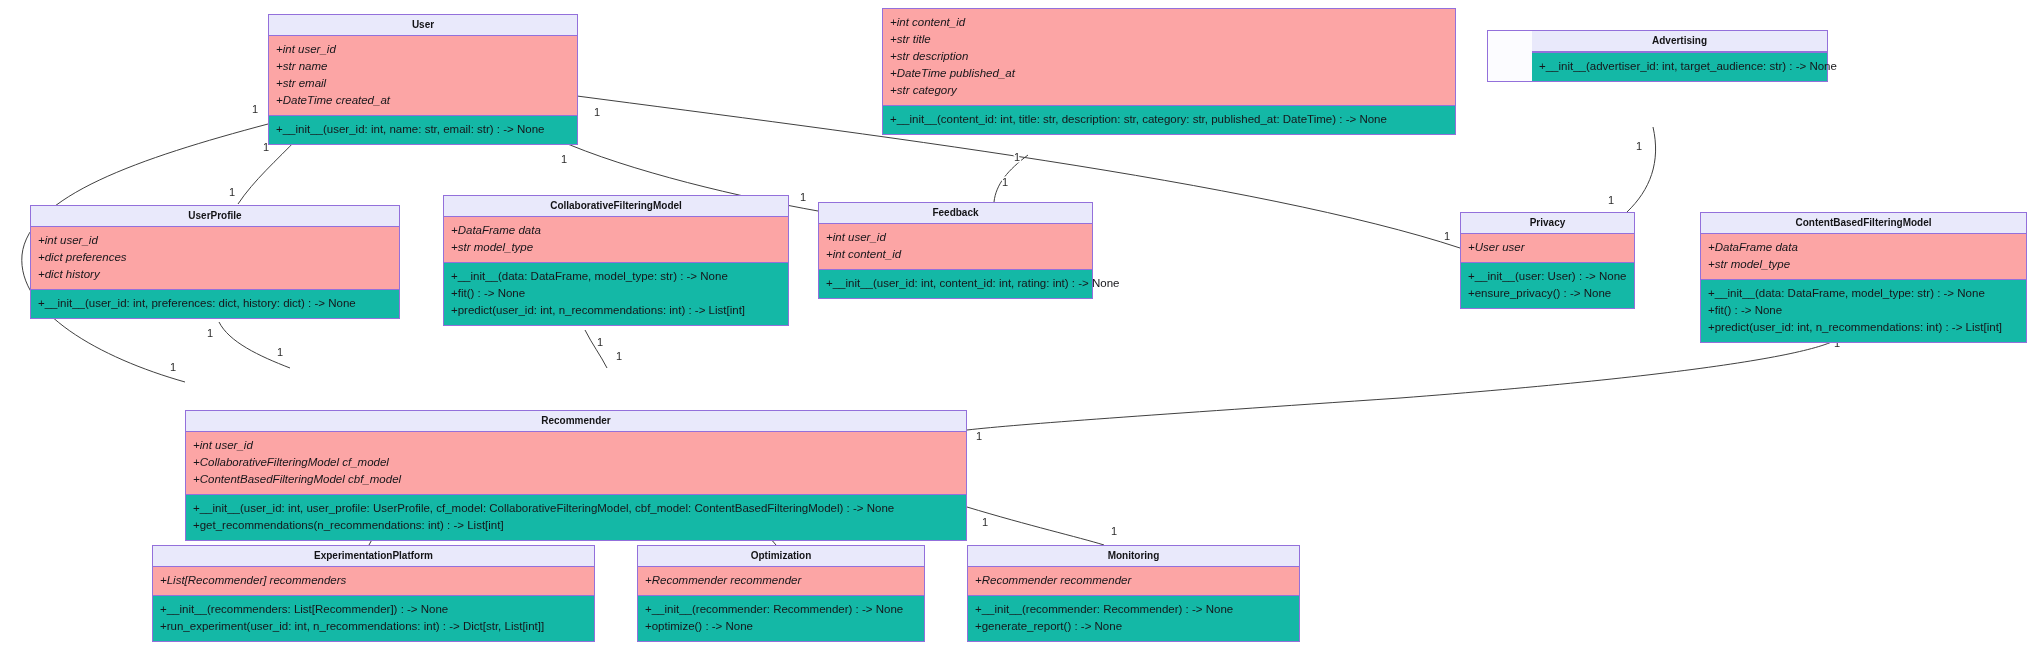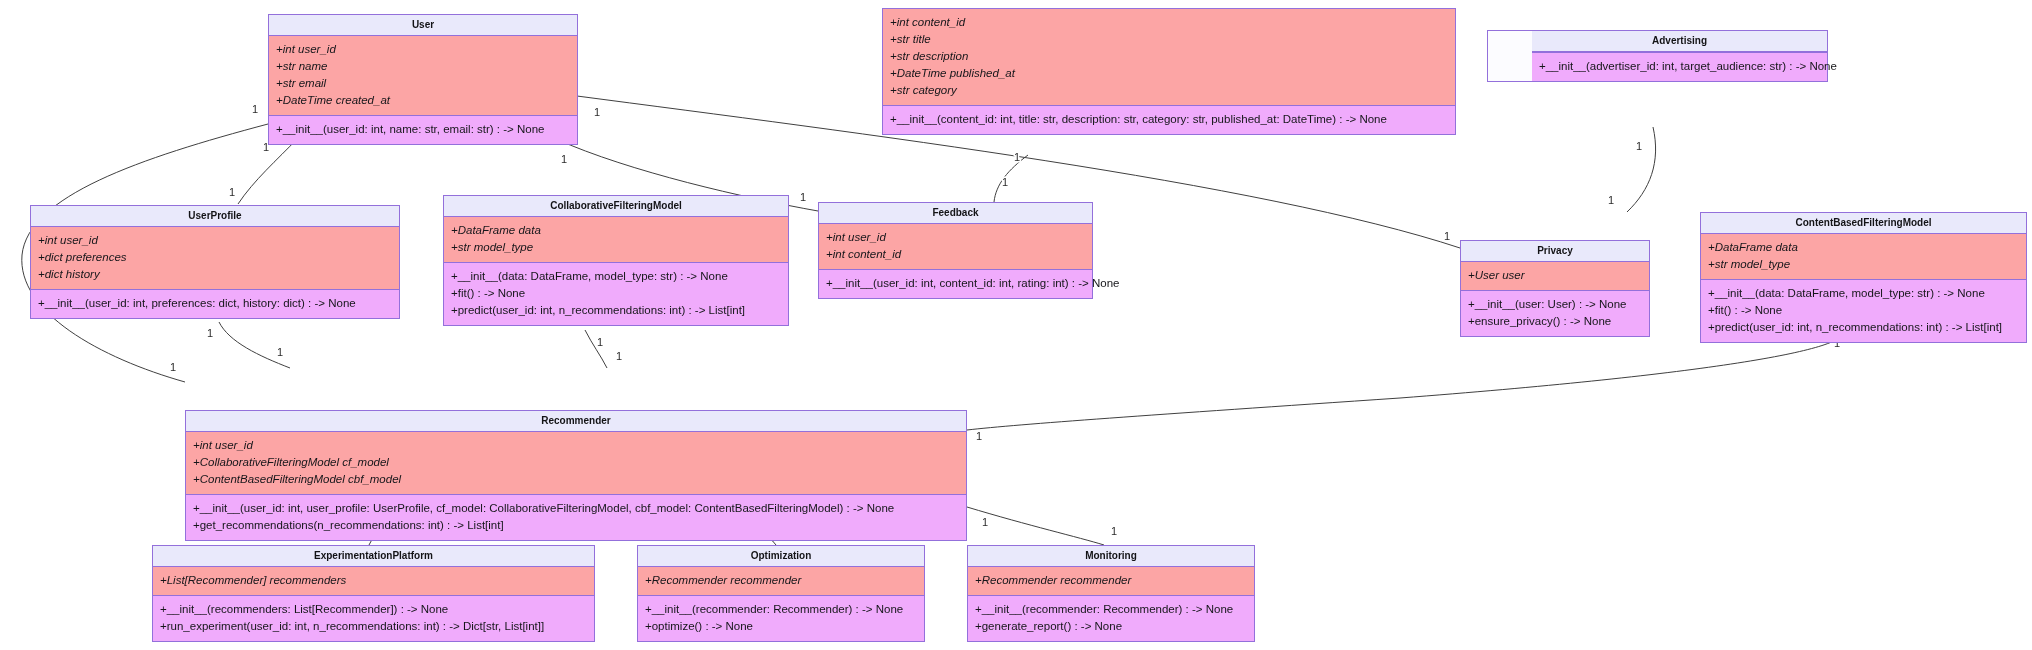--- a/index.html
+++ b/index.html
@@ -18,21 +18,21 @@
     position:absolute;box-sizing:border-box;
     border:1px solid #9370DB;background:#fcfcff;
     box-shadow:0 0 0 0 transparent;
   }
   .class-title{
     background:#e9e9fb;border-bottom:1px solid #9370DB;
     text-align:center;font-weight:bold;font-size:10px;
     padding:4px 8px 5px 8px;color:#131316;white-space:nowrap;
   }
   .class-attrs{background:#fca5a5;padding:5px 0 6px 0;font-style:italic;}
-  .class-methods{background:#f0abfc;border-top:1px solid #9370DB;padding:5px 0 6px 0;}
+  .class-methods{background:#14b8a6;border-top:1px solid #9370DB;padding:5px 0 6px 0;}
   .member{
     font-size:11.5px;line-height:17px;padding:0 7px;
     white-space:nowrap;color:#16161a;
   }
 </style>
 </head>
 <body>
 
 <div id="diagram">
   <svg id="edge-layer" viewBox="0 0 2032 650" xmlns="http://www.w3.org/2000/svg">
@@ -130,21 +130,21 @@
       <div class="class-node" style="left: 818px; top: 202px; width: 275px;">
     <div class="class-title">Feedback</div>
     <div class="class-attrs">
           <div class="member">+int user_id</div>
           <div class="member">+int content_id</div>
         </div>
     <div class="class-methods">
           <div class="member">+__init__(user_id: int, content_id: int, rating: int) : -&gt; None</div>
         </div>
   </div>
-      <div class="class-node" style="left: 1460px; top: 212px; width: 190px; margin-top: 28px;">
+      <div class="class-node" style="left: 1460px; top: 212px; width: 175px;">
     <div class="class-title">Privacy</div>
     <div class="class-attrs">
           <div class="member">+User user</div>
         </div>
     <div class="class-methods">
           <div class="member">+__init__(user: User) : -&gt; None</div>
           <div class="member">+ensure_privacy() : -&gt; None</div>
         </div>
   </div>
       <div class="class-node" style="left: 1700px; top: 212px; width: 327px;">
@@ -184,21 +184,21 @@
       <div class="class-node" style="left: 637px; top: 545px; width: 288px;">
     <div class="class-title">Optimization</div>
     <div class="class-attrs">
           <div class="member">+Recommender recommender</div>
         </div>
     <div class="class-methods">
           <div class="member">+__init__(recommender: Recommender) : -&gt; None</div>
           <div class="member">+optimize() : -&gt; None</div>
         </div>
   </div>
-      <div class="class-node" style="left: 967px; top: 545px; width: 288px;">
+      <div class="class-node" style="left: 967px; top: 545px; width: 333px;">
     <div class="class-title">Monitoring</div>
     <div class="class-attrs">
           <div class="member">+Recommender recommender</div>
         </div>
     <div class="class-methods">
           <div class="member">+__init__(recommender: Recommender) : -&gt; None</div>
           <div class="member">+generate_report() : -&gt; None</div>
         </div>
   </div>
     </div>

